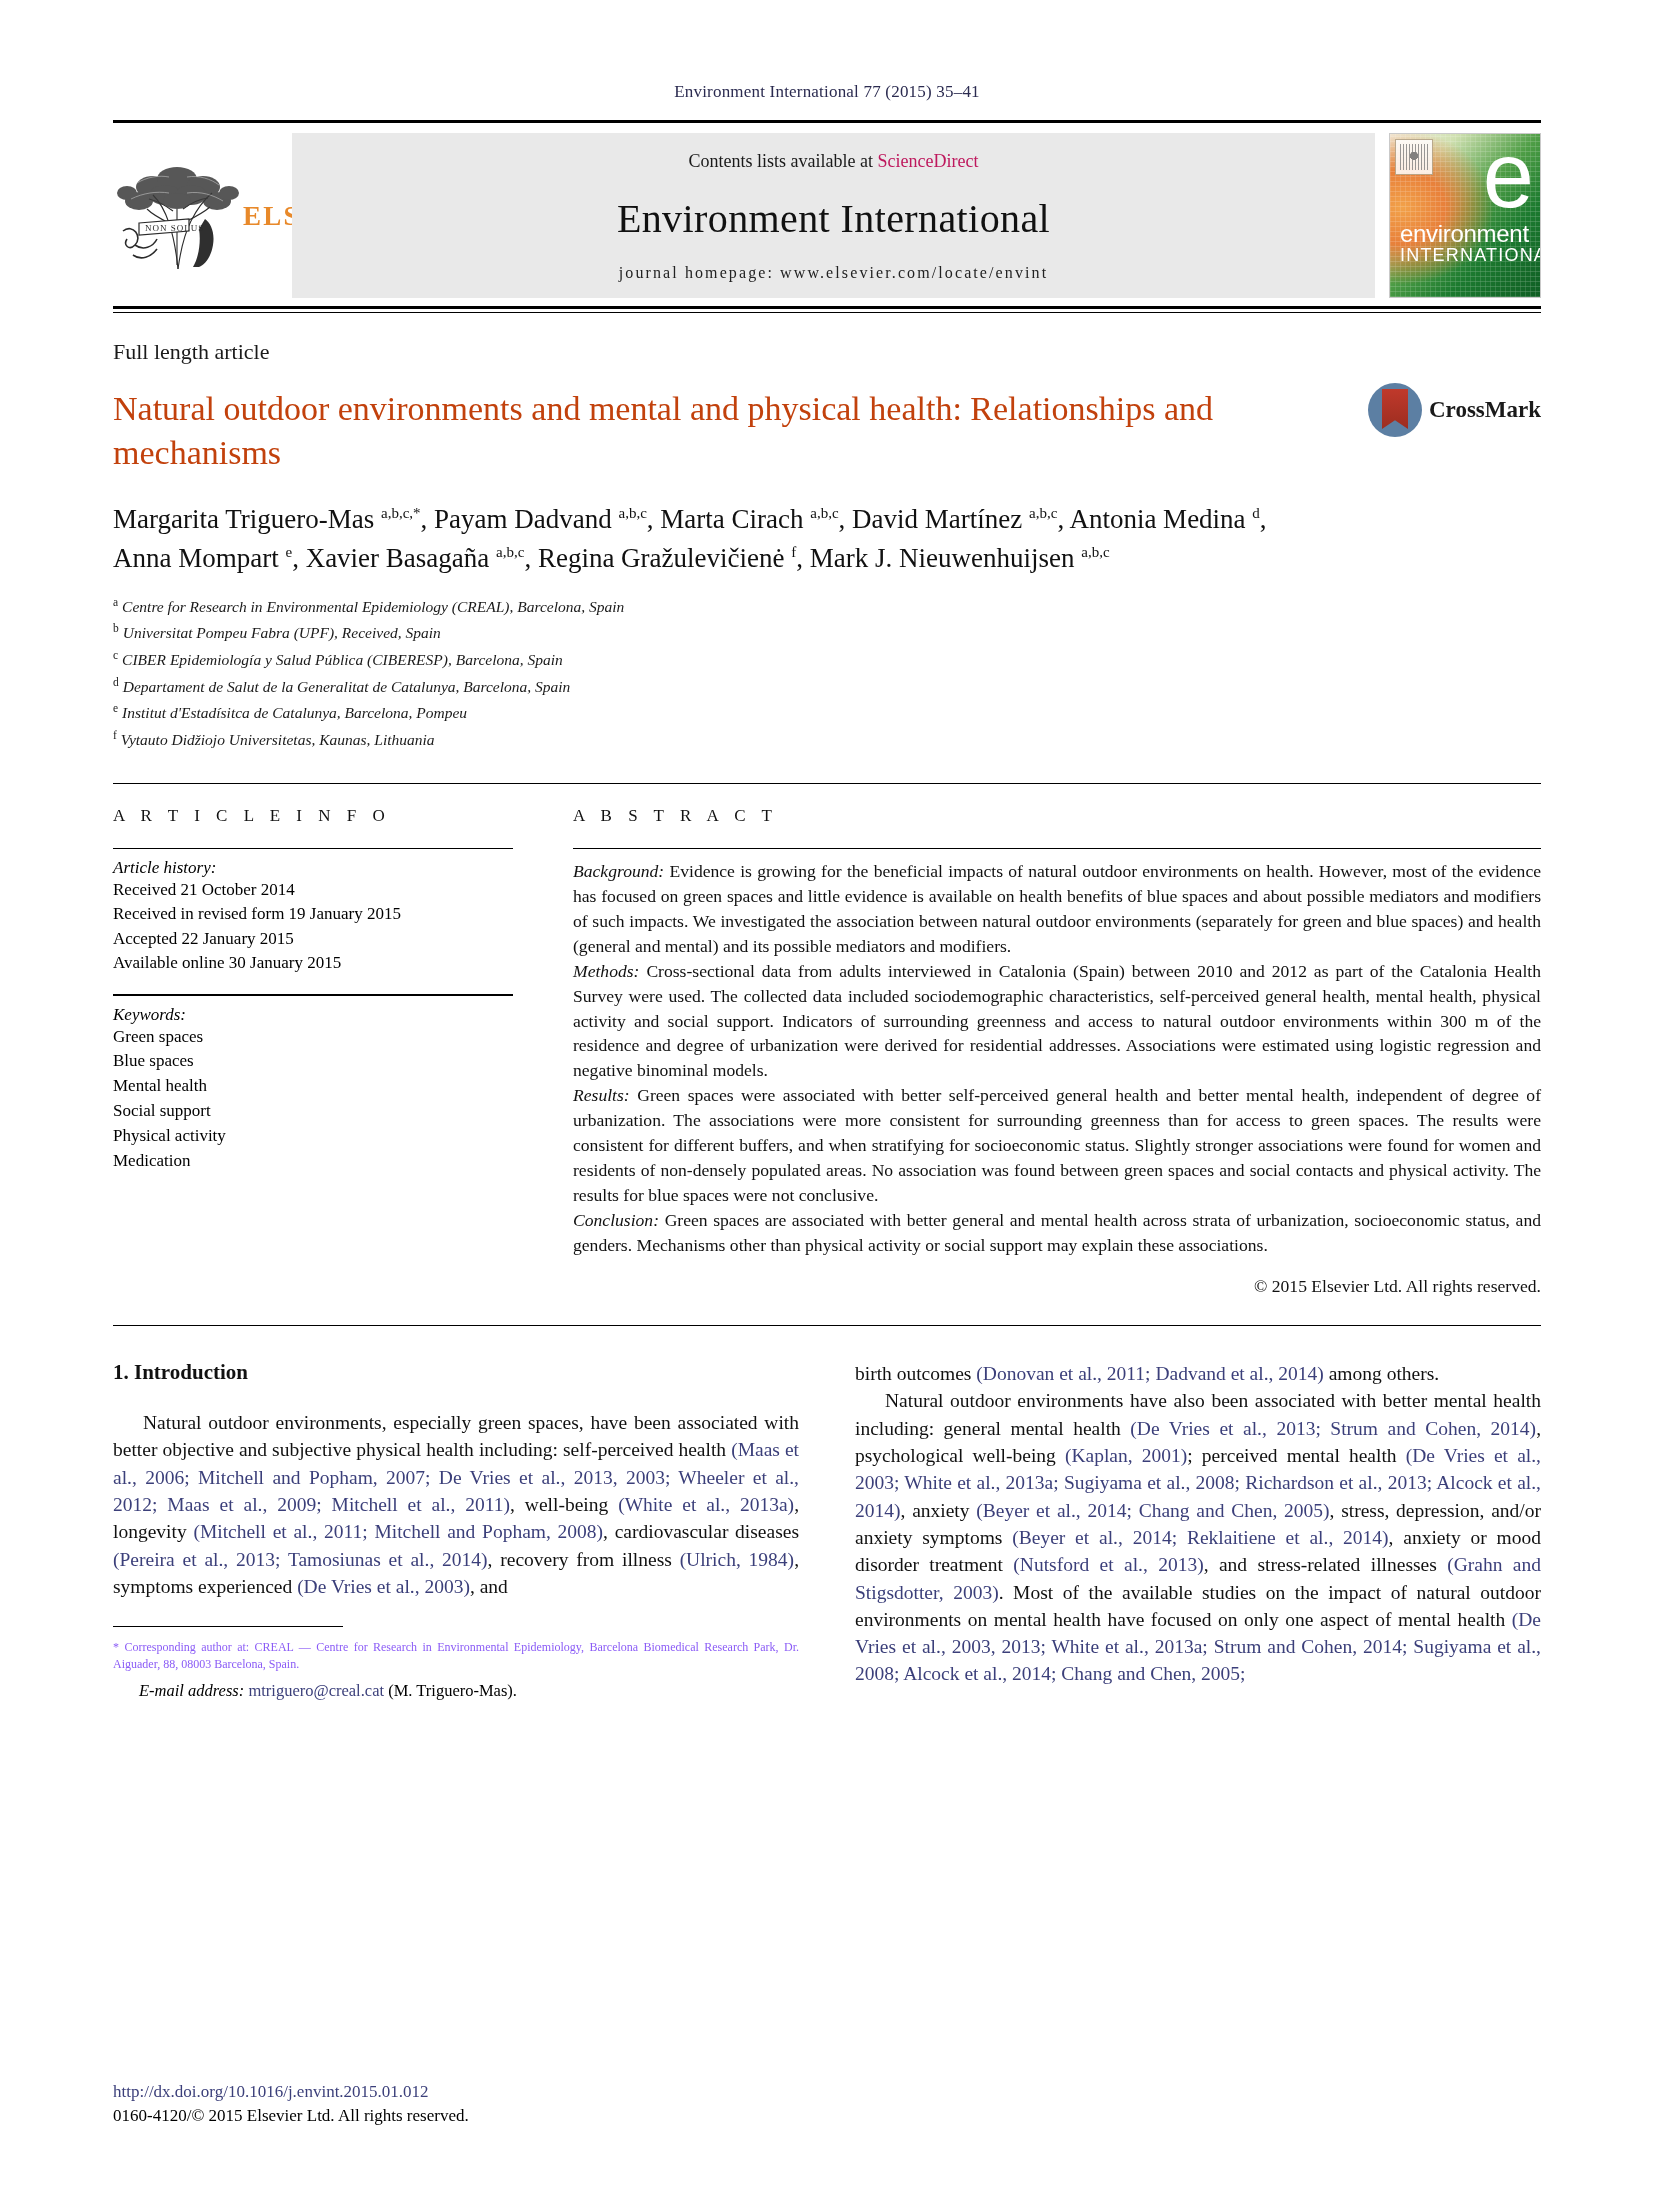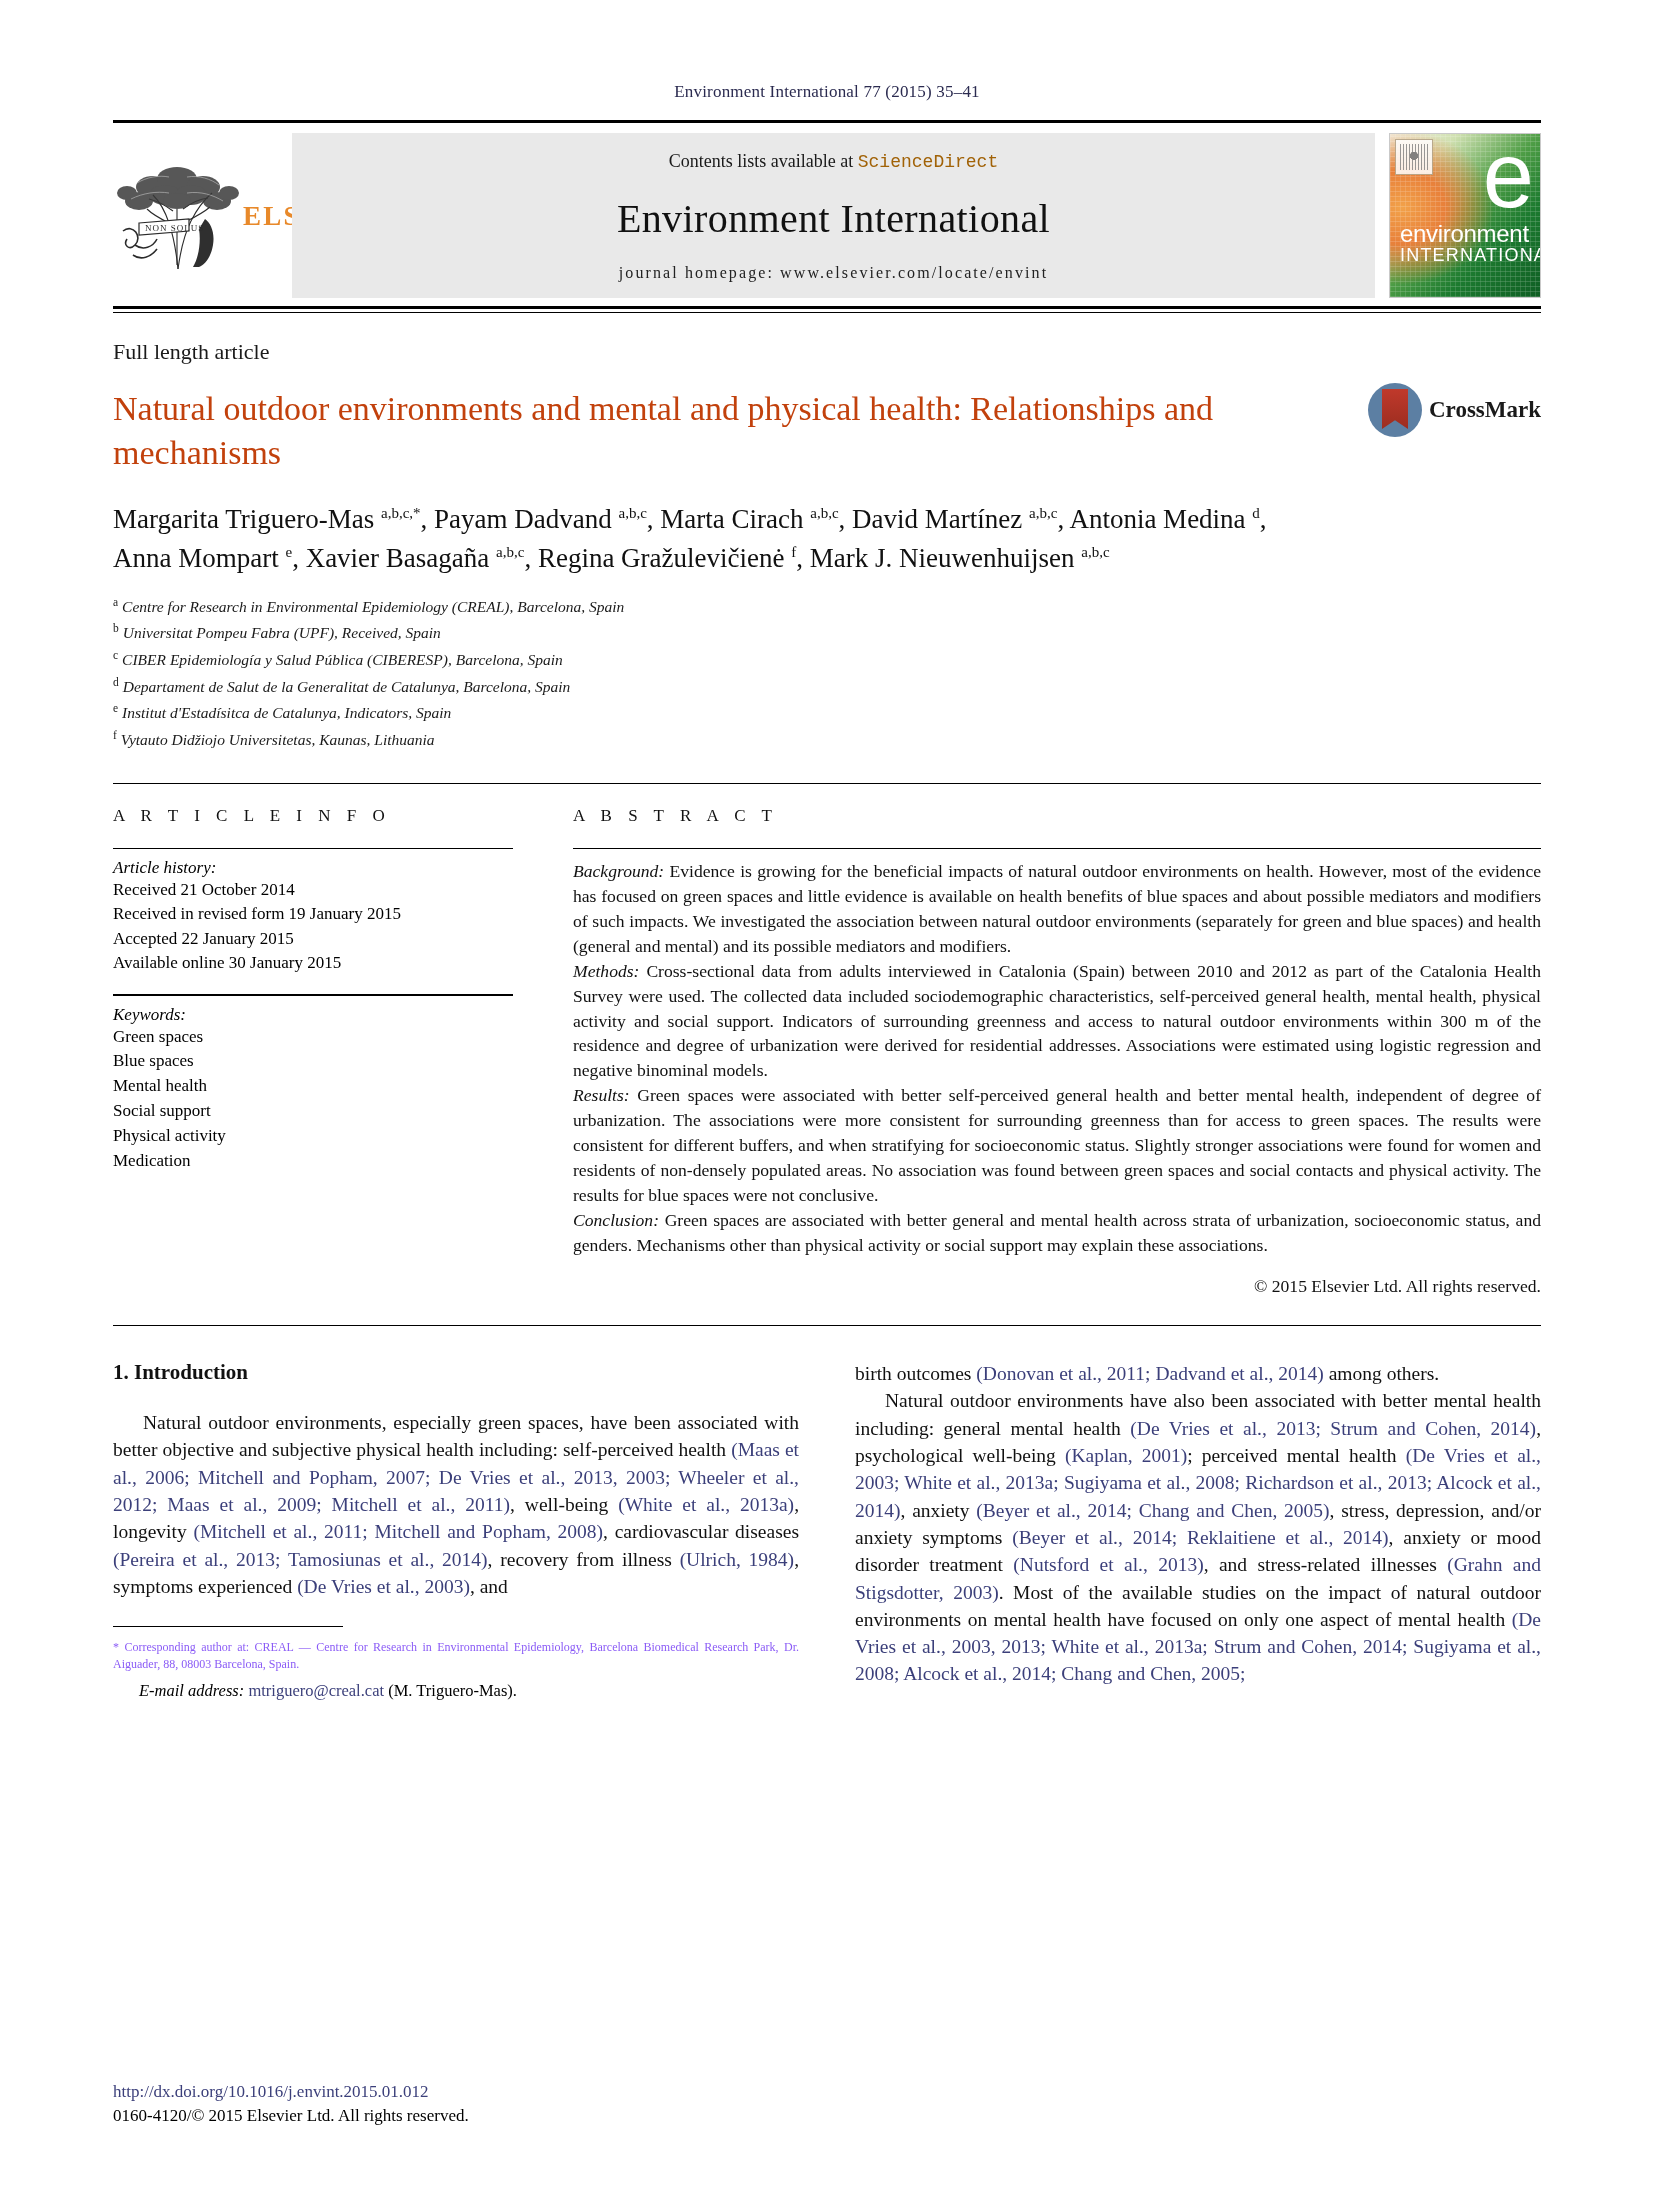--- a/index.html
+++ b/index.html
@@ -72,22 +72,21 @@
     align-items: center;
     justify-content: space-between;
     padding: 18px 0 16px 0;
     box-sizing: border-box;
   }
   .contents-line {
     font-size: 18px;
     color: #1a1a1a;
   }
   .contents-line .sd {
-    color: #a16207;
-    font-family: Liberation Mono, monospace;
+    color: #be185d;
   }
   .journal-name {
     font-size: 40px;
     color: #111;
     font-family: "Liberation Serif", serif;
     letter-spacing: .4px;
   }
   .homepage-line {
     font-size: 16px;
     letter-spacing: 2.1px;
@@ -427,21 +426,21 @@
   <div class="authors">
     <div>Margarita Triguero-Mas <sup>a,b,c,*</sup>, Payam Dadvand <sup>a,b,c</sup>, Marta Cirach <sup>a,b,c</sup>, David Martínez <sup>a,b,c</sup>, Antonia Medina <sup>d</sup>,</div>
     <div>Anna Mompart <sup>e</sup>, Xavier Basagaña <sup>a,b,c</sup>, Regina Gražulevičienė <sup>f</sup>, Mark J. Nieuwenhuijsen <sup>a,b,c</sup></div>
   </div>
 
   <div class="affiliations">
     <div><span class="marker">a</span><span>Centre for Research in Environmental Epidemiology (CREAL), Barcelona, Spain</span></div>
     <div><span class="marker">b</span><span>Universitat Pompeu Fabra (UPF), Received, Spain</span></div>
     <div><span class="marker">c</span><span>CIBER Epidemiología y Salud Pública (CIBERESP), Barcelona, Spain</span></div>
     <div><span class="marker">d</span><span>Departament de Salut de la Generalitat de Catalunya, Barcelona, Spain</span></div>
-    <div><span class="marker">e</span><span>Institut d'Estadísitca de Catalunya, Indicators, Spain</span></div>
+    <div><span class="marker">e</span><span>Institut d'Estadísitca de Catalunya, Barcelona, Pompeu</span></div>
     <div><span class="marker">f</span><span>Vytauto Didžiojo Universitetas, Kaunas, Lithuania</span></div>
   </div>
 
   <div class="sep-rule"></div>
 
   <div class="info-abstract">
 
     <div class="col-info">
       <div class="sec-heading">A R T I C L E    I N F O</div>
       <div class="info-rule"></div>

